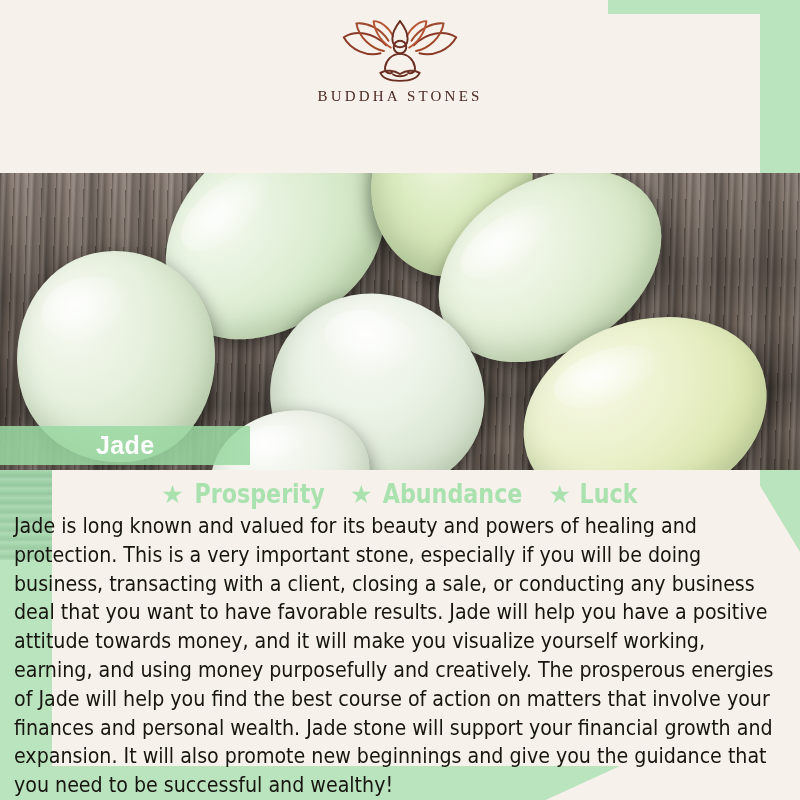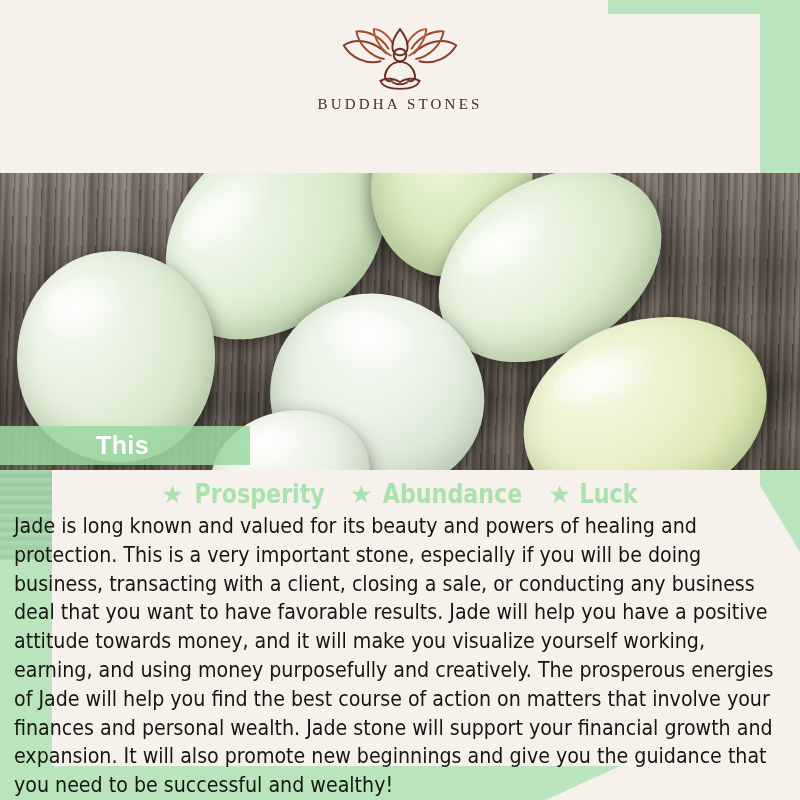--- a/index.html
+++ b/index.html
@@ -81,21 +81,21 @@
 
   
   .header {
     position: relative;
     z-index: 3;
     height: 118px;
     display: flex;
     flex-direction: column;
     align-items: center;
     justify-content: flex-start;
-    padding-top: 28px;
+    padding-top: 20px;
   }
   .logo-mark { width: 140px; height: 62px; display:block; }
   .logo-word {
     margin-top: 6px;
     font-family: "Liberation Serif", serif;
     font-size: 15px;
     letter-spacing: 3.2px;
     color: #4a2a23;
     font-weight: 400;
   }
@@ -298,21 +298,21 @@
     <div class="stone" style="left:520px; top:148px; width:250px; height:185px; transform:rotate(-18deg);
                 border-radius:50% 50% 48% 52% / 52% 48% 52% 48%;
                 background:radial-gradient(ellipse at 34% 26%, #f7f9e6 0%, #eaf0c9 40%, #dbe6ae 72%, #c8d69a 100%);"></div>
 
     <div class="stone" style="left:210px; top:238px; width:160px; height:130px; transform:rotate(-6deg);
                 border-radius:52% 48% 50% 50% / 54% 46% 54% 46%;
                 background:radial-gradient(ellipse at 36% 24%, #fbfcf8 0%, #edf2e8 42%, #dbe5d3 74%, #c7d3bf 100%);"></div>
   </div>
 
   <div class="jade-ribbon">
-    <span>This</span>
+    <span>Jade</span>
   </div>
 
   <div class="keywords">
     <div class="kw">
       <span class="kw-star">★</span>
       <span class="kw-label">Prosperity</span>
     </div>
     <div class="kw">
       <span class="kw-star">★</span>
       <span class="kw-label">Abundance</span>

